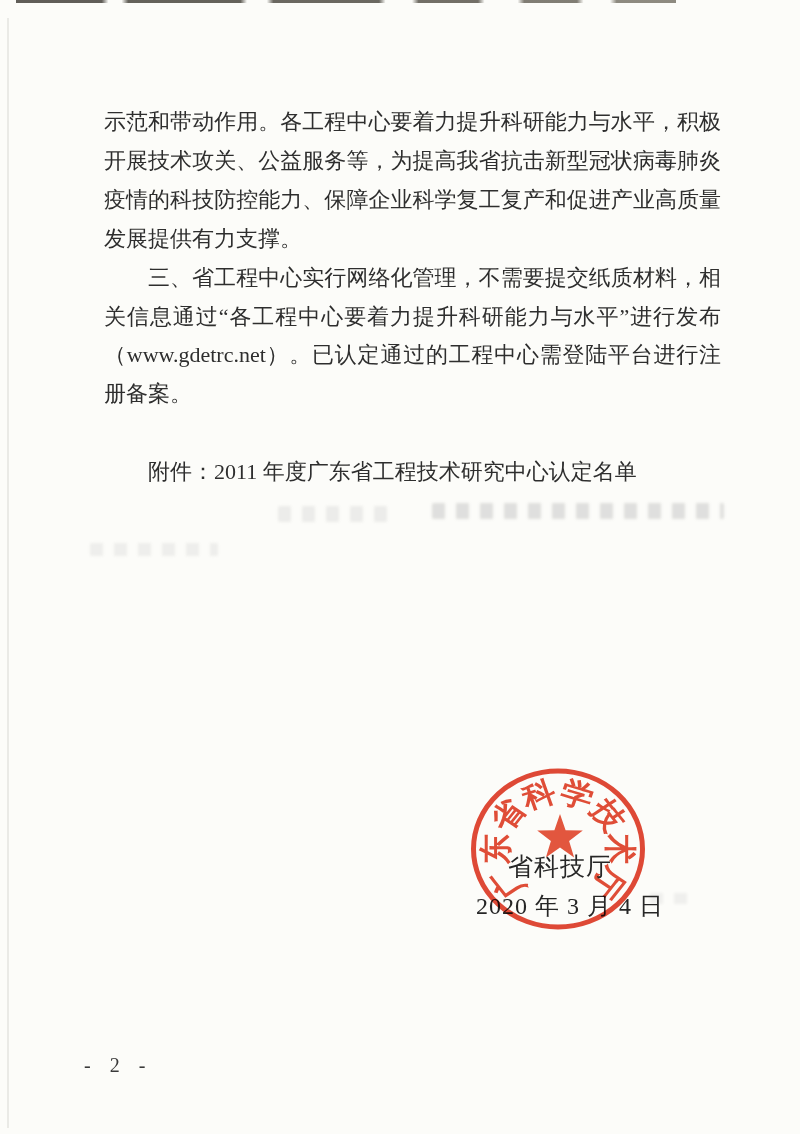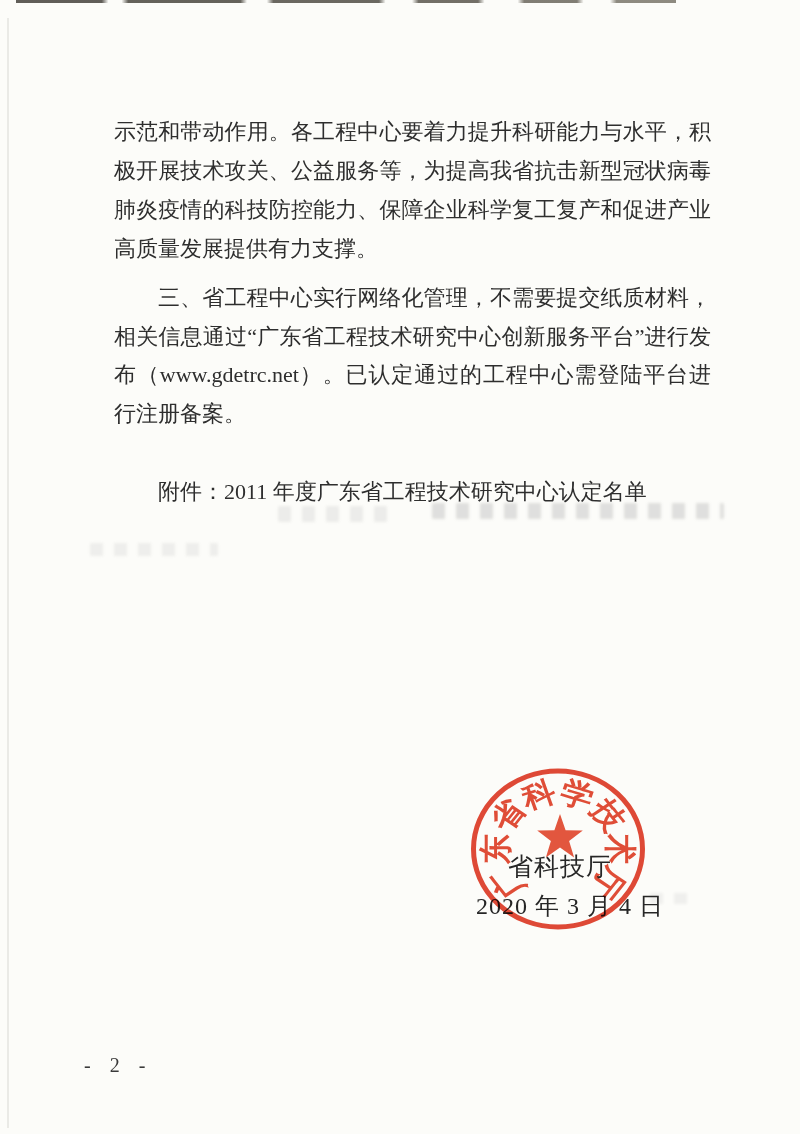--- a/index.html
+++ b/index.html
@@ -43,21 +43,21 @@
   .ghost-2 { top: 543px; left: 90px; width: 128px; height: 13px; opacity: .5; }
   .ghost-3 { top: 893px; left: 650px; width: 46px; height: 11px; opacity: .45; }
 
   
   .body-text {
     position: absolute; top: 103px; left: 104px; width: 617px;
     font-size: 22px; line-height: 38.9px;
     text-align: justify; text-justify: inter-character;
     color: #2e2e2e;
   }
-  .body-text p { margin: 10px; }
+  .body-text p { margin: 0; }
   .body-text p.indent { text-indent: 2em; }
   .attachment { text-indent: 2em; margin-top: 38.9px !important; }
 
   
   .signature {
     position: absolute; top: 850px; left: 508px;
     font-size: 25px; letter-spacing: 1px; color: #262626; z-index: 2;
   }
   .date {
     position: absolute; top: 890px; left: 476px;
@@ -91,21 +91,21 @@
 </head>
 <body>
 
 <div class="page">
 
   <div class="artifact-top"></div>
   <div class="artifact-left"></div>
 
   <div class="body-text">
     <p>示范和带动作用。各工程中心要着力提升科研能力与水平，积极开展技术攻关、公益服务等，为提高我省抗击新型冠状病毒肺炎疫情的科技防控能力、保障企业科学复工复产和促进产业高质量发展提供有力支撑。</p>
-    <p class="indent">三、省工程中心实行网络化管理，不需要提交纸质材料，相关信息通过“广东省工程技术研究中心创新服务平台”进行发布（www.gdetrc.net）。已认定通过的工程中心需登陆平台进行注册备案。</p>
+    <p class="indent">三、省工程中心实行网络化管理，不需要提交纸质材料，相关信息通过“各工程中心要着力提升科研能力与水平”进行发布（www.gdetrc.net）。已认定通过的工程中心需登陆平台进行注册备案。</p>
     <p class="attachment">附件：2011 年度广东省工程技术研究中心认定名单</p>
   </div>
 
   <div class="ghost ghost-1"></div>
   <div class="ghost ghost-1b"></div>
   <div class="ghost ghost-2"></div>
   <div class="ghost ghost-3"></div>
 
   <div class="signature">省科技厅</div>
   <div class="date">2020 年 3 月 4 日</div>

